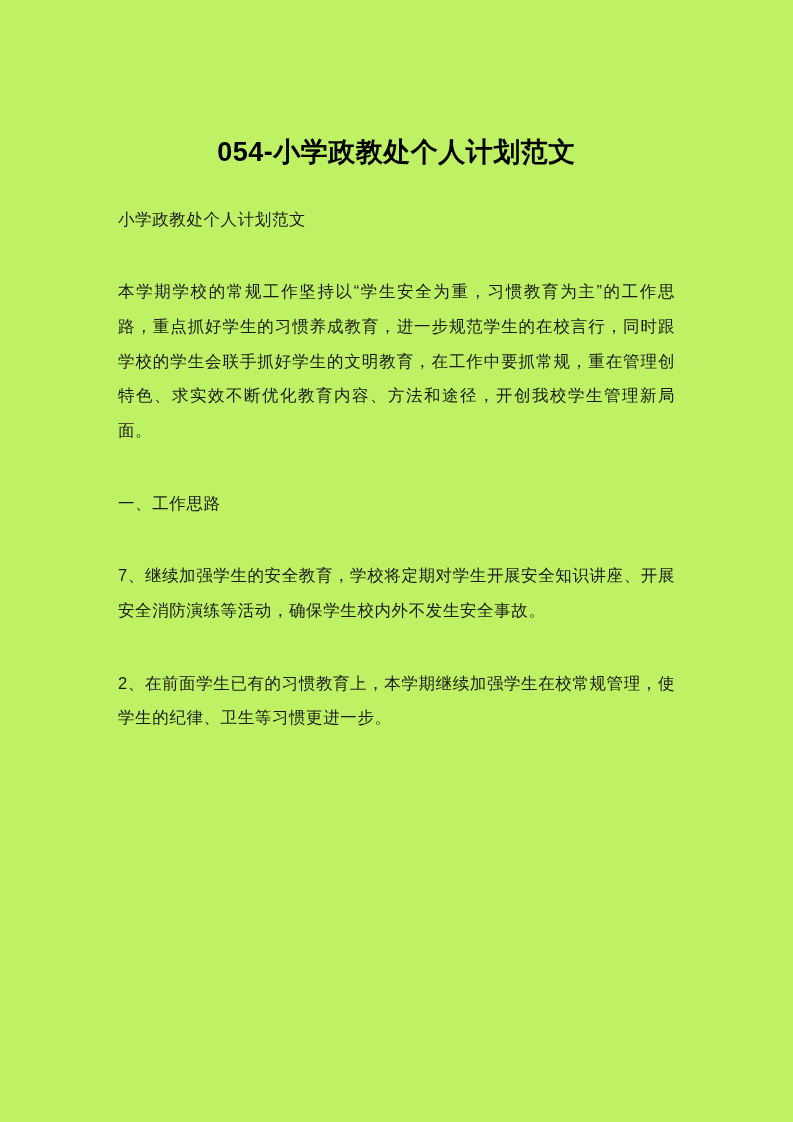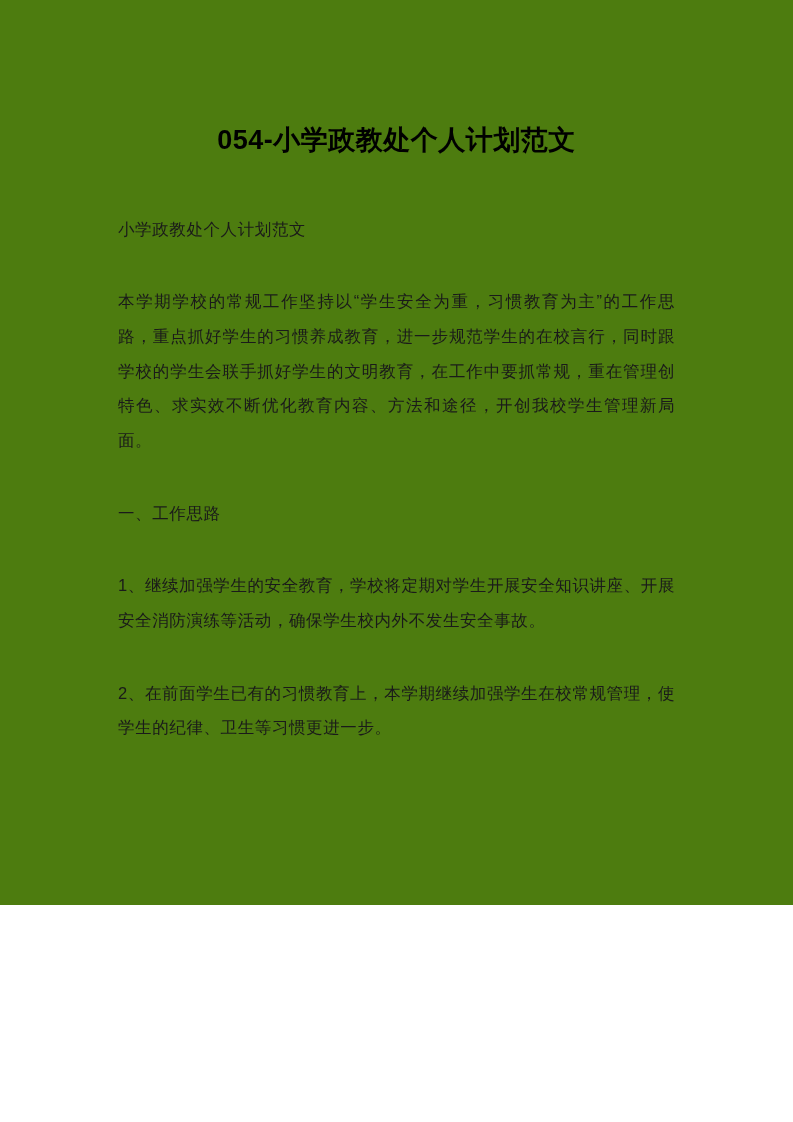--- a/index.html
+++ b/index.html
@@ -10,38 +10,38 @@
   body {
     width: 793px;
     height: 1122px;
     font-family: "Liberation Sans", "DejaVu Sans", sans-serif;
     color: #000000;
     -webkit-font-smoothing: antialiased;
   }
   .page {
     position: relative;
     width: 793px;
-    height: 905px;
+    height: 1122px;
     box-sizing: border-box;
-    padding: 0 118px 0 118px;
-    background: #4d7c0f;
+    padding: 12px 118px 0 118px;
+    background: #bef264;
     overflow: hidden;
   }
   .doc-title {
     margin: 0;
     padding: 0;
     font-size: 27px;
     font-weight: bold;
     line-height: 1.4;
     text-align: center;
     letter-spacing: 0.5px;
     padding-top: 122px;
   }
   .body-block {
-    margin-top: 52px;
+    margin-top: 30px;
   }
   .para {
     margin: 0 0 38px 0;
     font-size: 16.5px;
     line-height: 2.1;
     text-align: justify;
     letter-spacing: 0.6px;
     color: #1a1a1a;
   }
   .para.heading {
@@ -50,16 +50,16 @@
 </style>
 </head>
 <body>
 
 <div class="page">
   <h1 class="doc-title">054-小学政教处个人计划范文</h1>
   <div class="body-block">
     <p class="para">小学政教处个人计划范文</p>
     <p class="para">本学期学校的常规工作坚持以“学生安全为重，习惯教育为主”的工作思路，重点抓好学生的习惯养成教育，进一步规范学生的在校言行，同时跟学校的学生会联手抓好学生的文明教育，在工作中要抓常规，重在管理创特色、求实效不断优化教育内容、方法和途径，开创我校学生管理新局面。</p>
     <p class="para heading">一、工作思路</p>
-    <p class="para">1、继续加强学生的安全教育，学校将定期对学生开展安全知识讲座、开展安全消防演练等活动，确保学生校内外不发生安全事故。</p>
+    <p class="para">7、继续加强学生的安全教育，学校将定期对学生开展安全知识讲座、开展安全消防演练等活动，确保学生校内外不发生安全事故。</p>
     <p class="para">2、在前面学生已有的习惯教育上，本学期继续加强学生在校常规管理，使学生的纪律、卫生等习惯更进一步。</p>
   </div>
 </div>
 
 </body></html>

